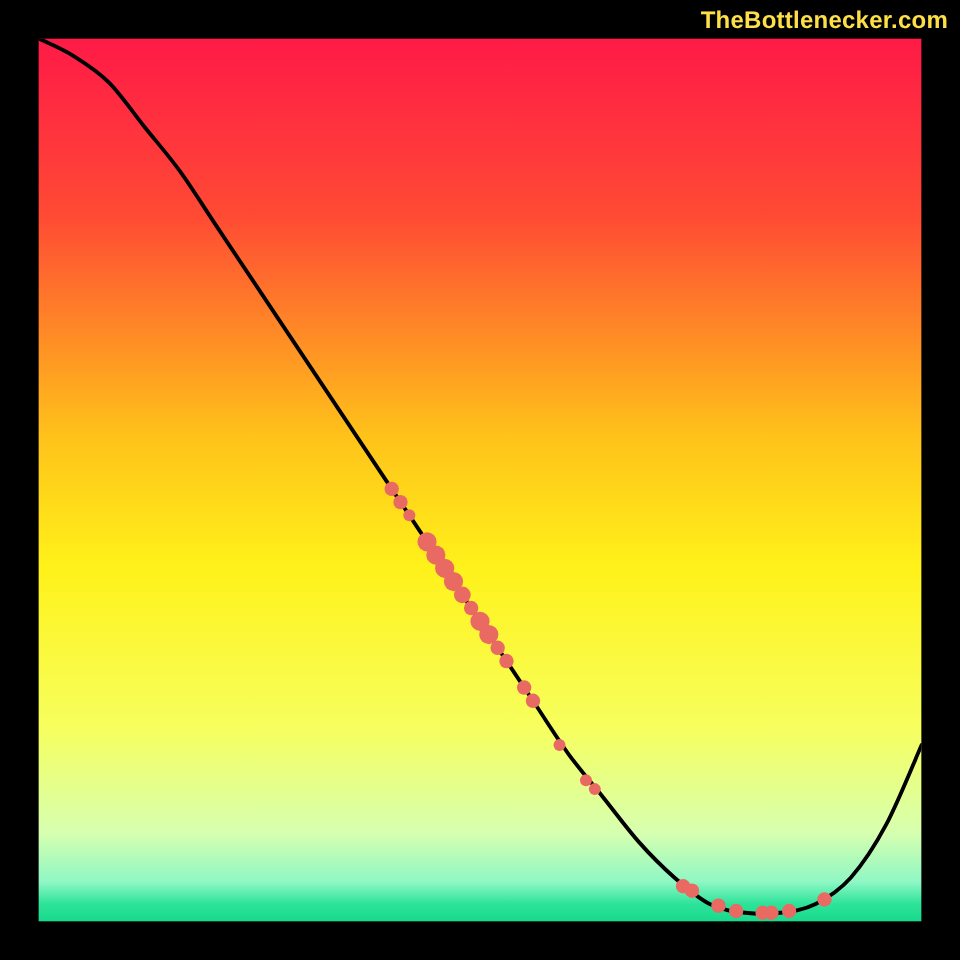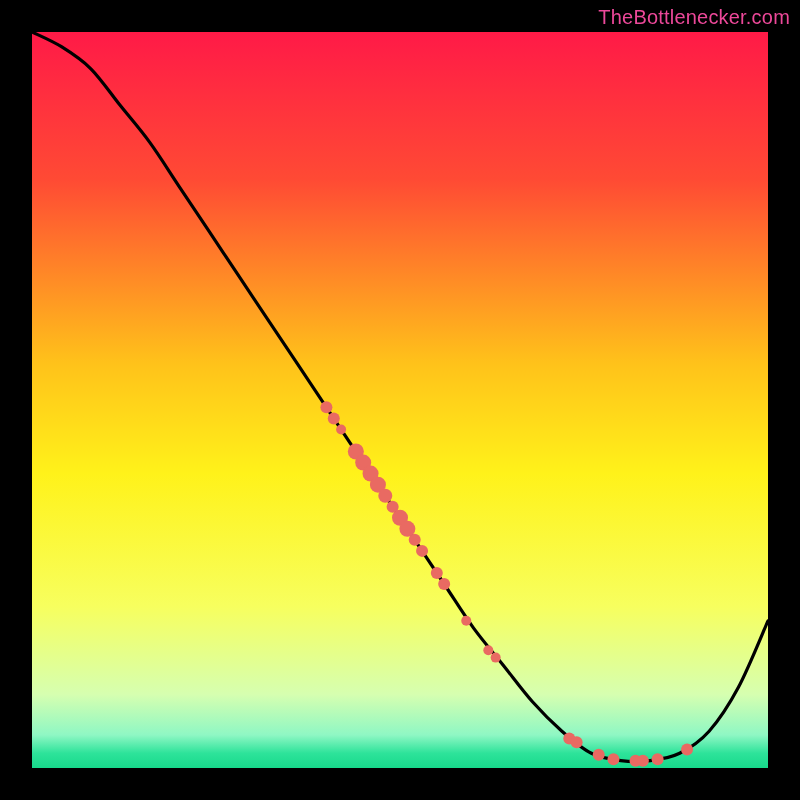--- a/index.html
+++ b/index.html
@@ -16,23 +16,23 @@
     left: 32px;
     top: 32px;
     width: 736px;
     height: 736px;
     background: #000;
   }
   .attribution {
     position: absolute;
     top: 6px;
     right: 10px;
-    color: #ec4899;
+    color: #fde047;
     font-size: 20px;
-    font-weight: 400;
+    font-weight: 700;
     letter-spacing: 0.2px;
   }
   svg {
     display: block;
   }
 </style>
 </head>
 <body>
 
 <div class="attribution">TheBottlenecker.com</div>

